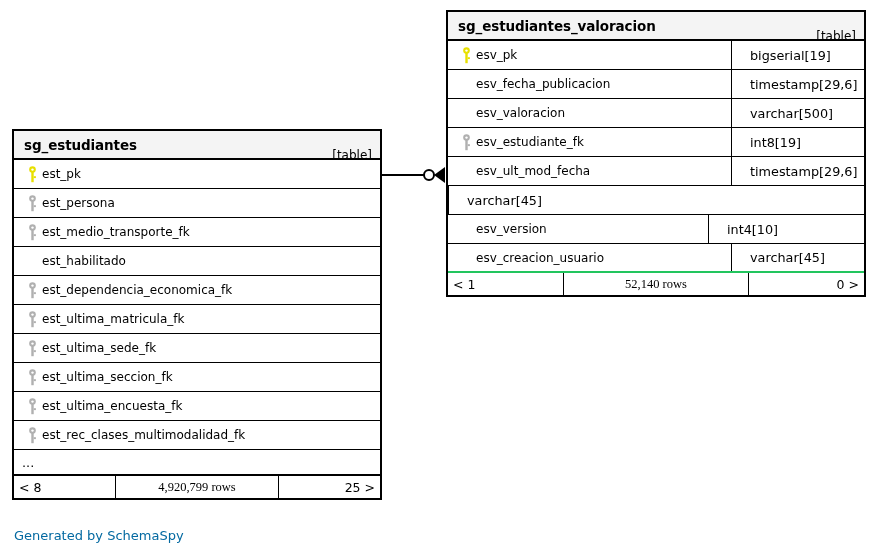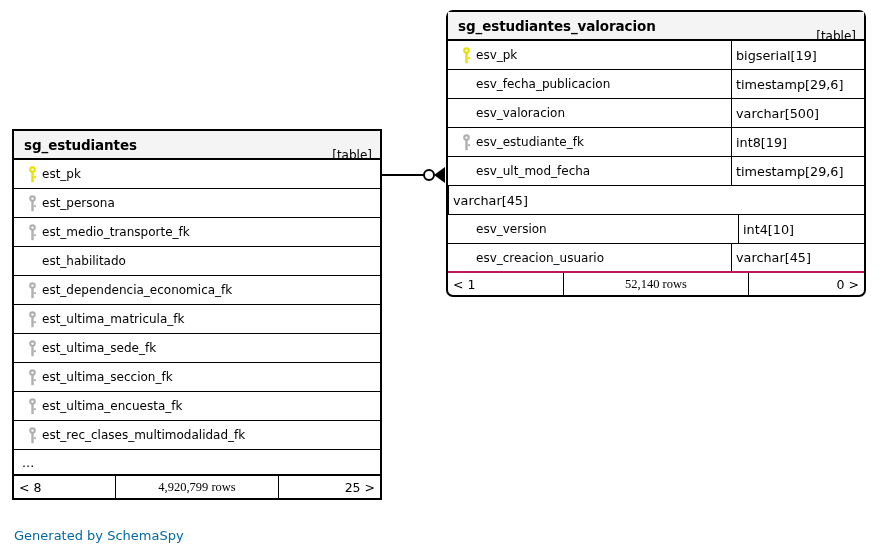--- a/index.html
+++ b/index.html
@@ -43,36 +43,36 @@
     margin-top: 20px;
   }
 
   .col-row {
     display: flex;
     align-items: stretch;
     height: 29px;
     border-bottom: 1px solid #000000;
     box-sizing: border-box;
   }
-  .col-row.last-col { border-bottom: 2px solid #be185d; }
+  .col-row.last-col { border-bottom: 2px solid #22c55e; }
 
   .col-name {
     flex: 1 1 auto;
     display: flex;
     align-items: center;
     padding-left: 8px;
     font-size: 12px;
     box-sizing: border-box;
     min-width: 0;
   }
   .col-type {
     flex: 0 0 auto;
     display: flex;
     align-items: center;
-    padding-left: 4px;
+    padding-left: 18px;
     font-size: 12.8px;
     border-left: 1px solid #000000;
     box-sizing: border-box;
   }
 
   .key-slot {
     flex: 0 0 20px;
     display: flex;
     align-items: center;
     justify-content: center;
@@ -251,21 +251,21 @@
           <span>est_rec_clases_multimodalidad_fk</span>
         </div>
       </div>
       <div class="ellipsis-row">...</div>
       <div class="tbl-footer">
         <div class="foot-cell foot-prev" style="width:101px">&lt; 8</div>
         <div class="foot-cell foot-mid" style="width:164px">4,920,799 rows</div>
         <div class="foot-cell foot-next" style="width:101px">25 &gt;</div>
       </div>
     </div>
-    <div class="er-table" style="left: 446px; top: 10px; width: 420px; border-radius: 7px;">
+    <div class="er-table" style="left: 446px; top: 10px; width: 420px;">
       <div class="tbl-header">
         <span class="tbl-title">sg_estudiantes_valoracion</span>
         <span class="tbl-kind">[table]</span>
       </div>
       <div class="col-row">
         <div class="col-name">
           <span class="key-slot">
             <svg width="9" height="17" viewBox="0 0 9 17">
               <circle cx="4.5" cy="3.6" r="3.3" fill="#e8e000"></circle>
               <circle cx="4.5" cy="3.6" r="1.2" fill="#ffffff"></circle>
@@ -325,21 +325,21 @@
       <div class="col-row">
         <div class="col-type" style="width:133px">
           <span>varchar[45]</span>
         </div>
       </div>
       <div class="col-row">
         <div class="col-name">
           <span class="key-slot"></span>
           <span>esv_version</span>
         </div>
-        <div class="col-type" style="width:126px">
+        <div class="col-type" style="width:156px">
           <span>int4[10]</span>
         </div>
       </div>
       <div class="col-row last-col">
         <div class="col-name">
           <span class="key-slot"></span>
           <span>esv_creacion_usuario</span>
         </div>
         <div class="col-type" style="width:133px">
           <span>varchar[45]</span>

